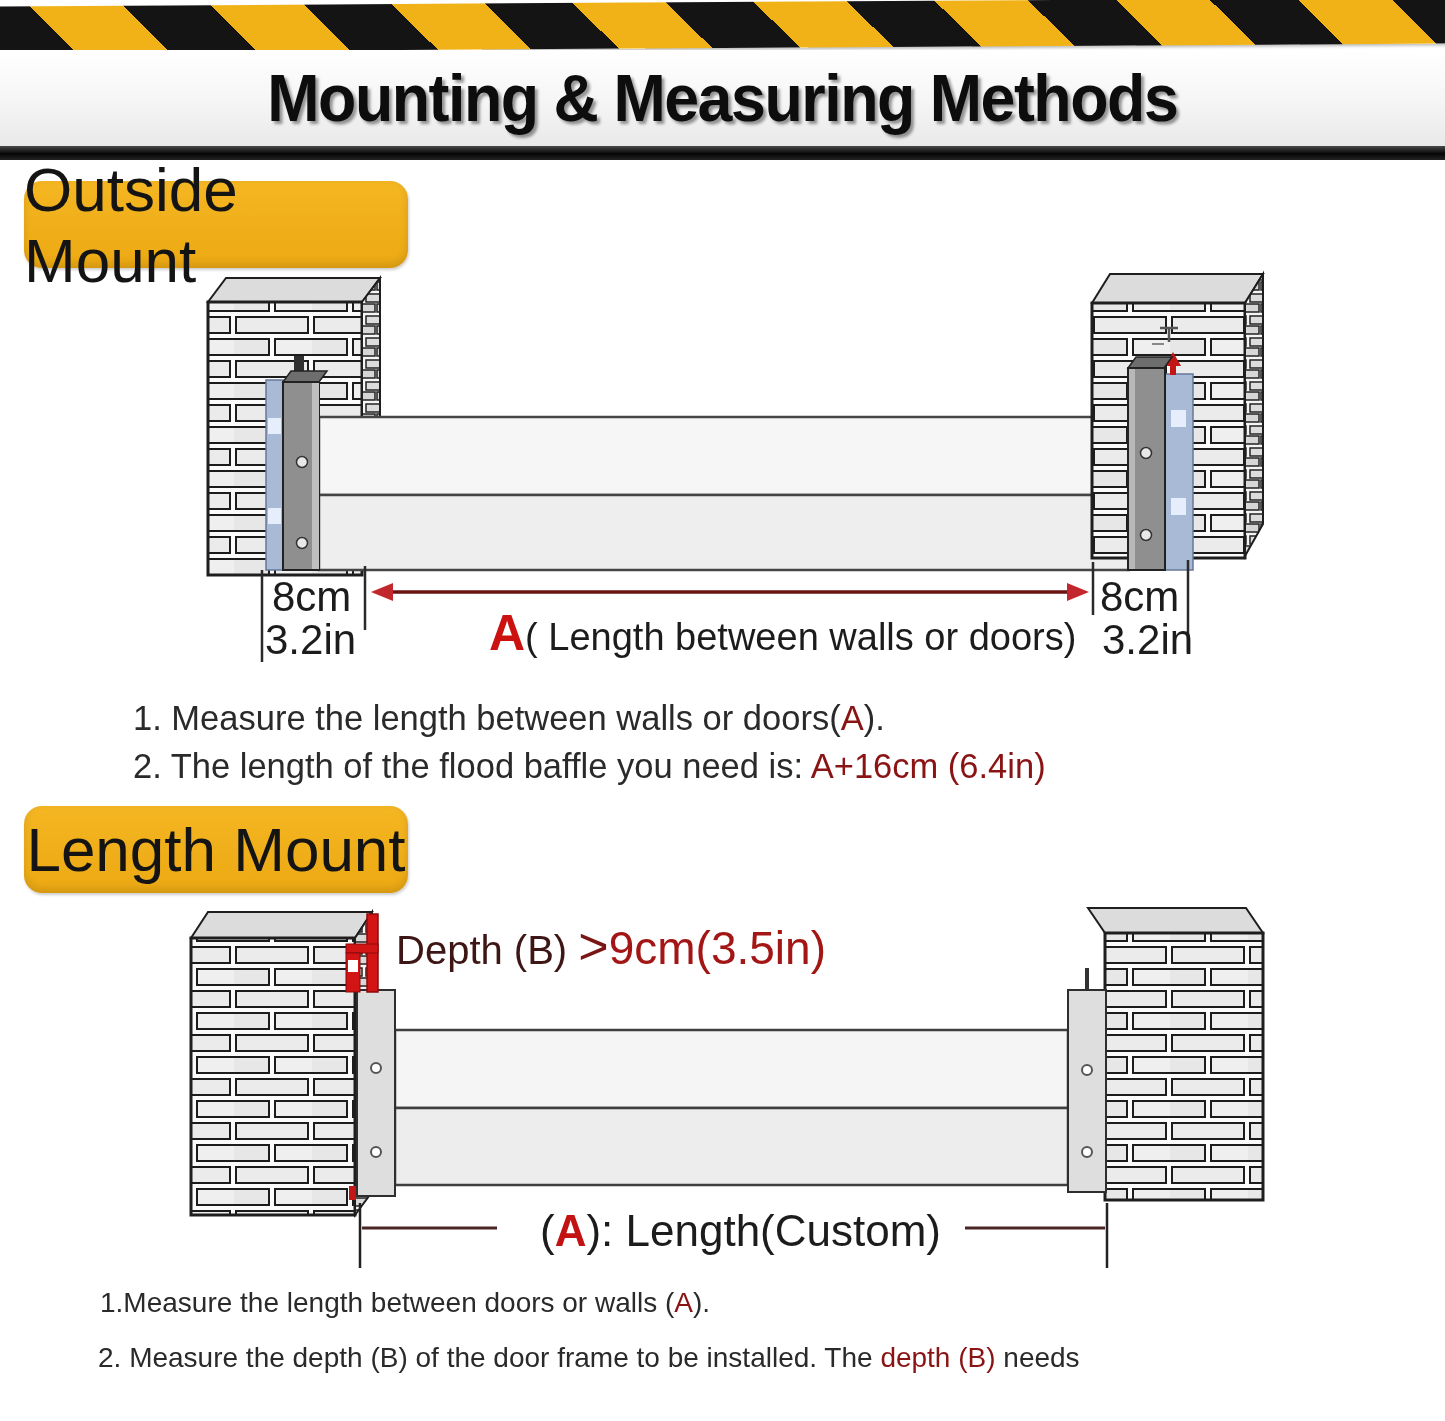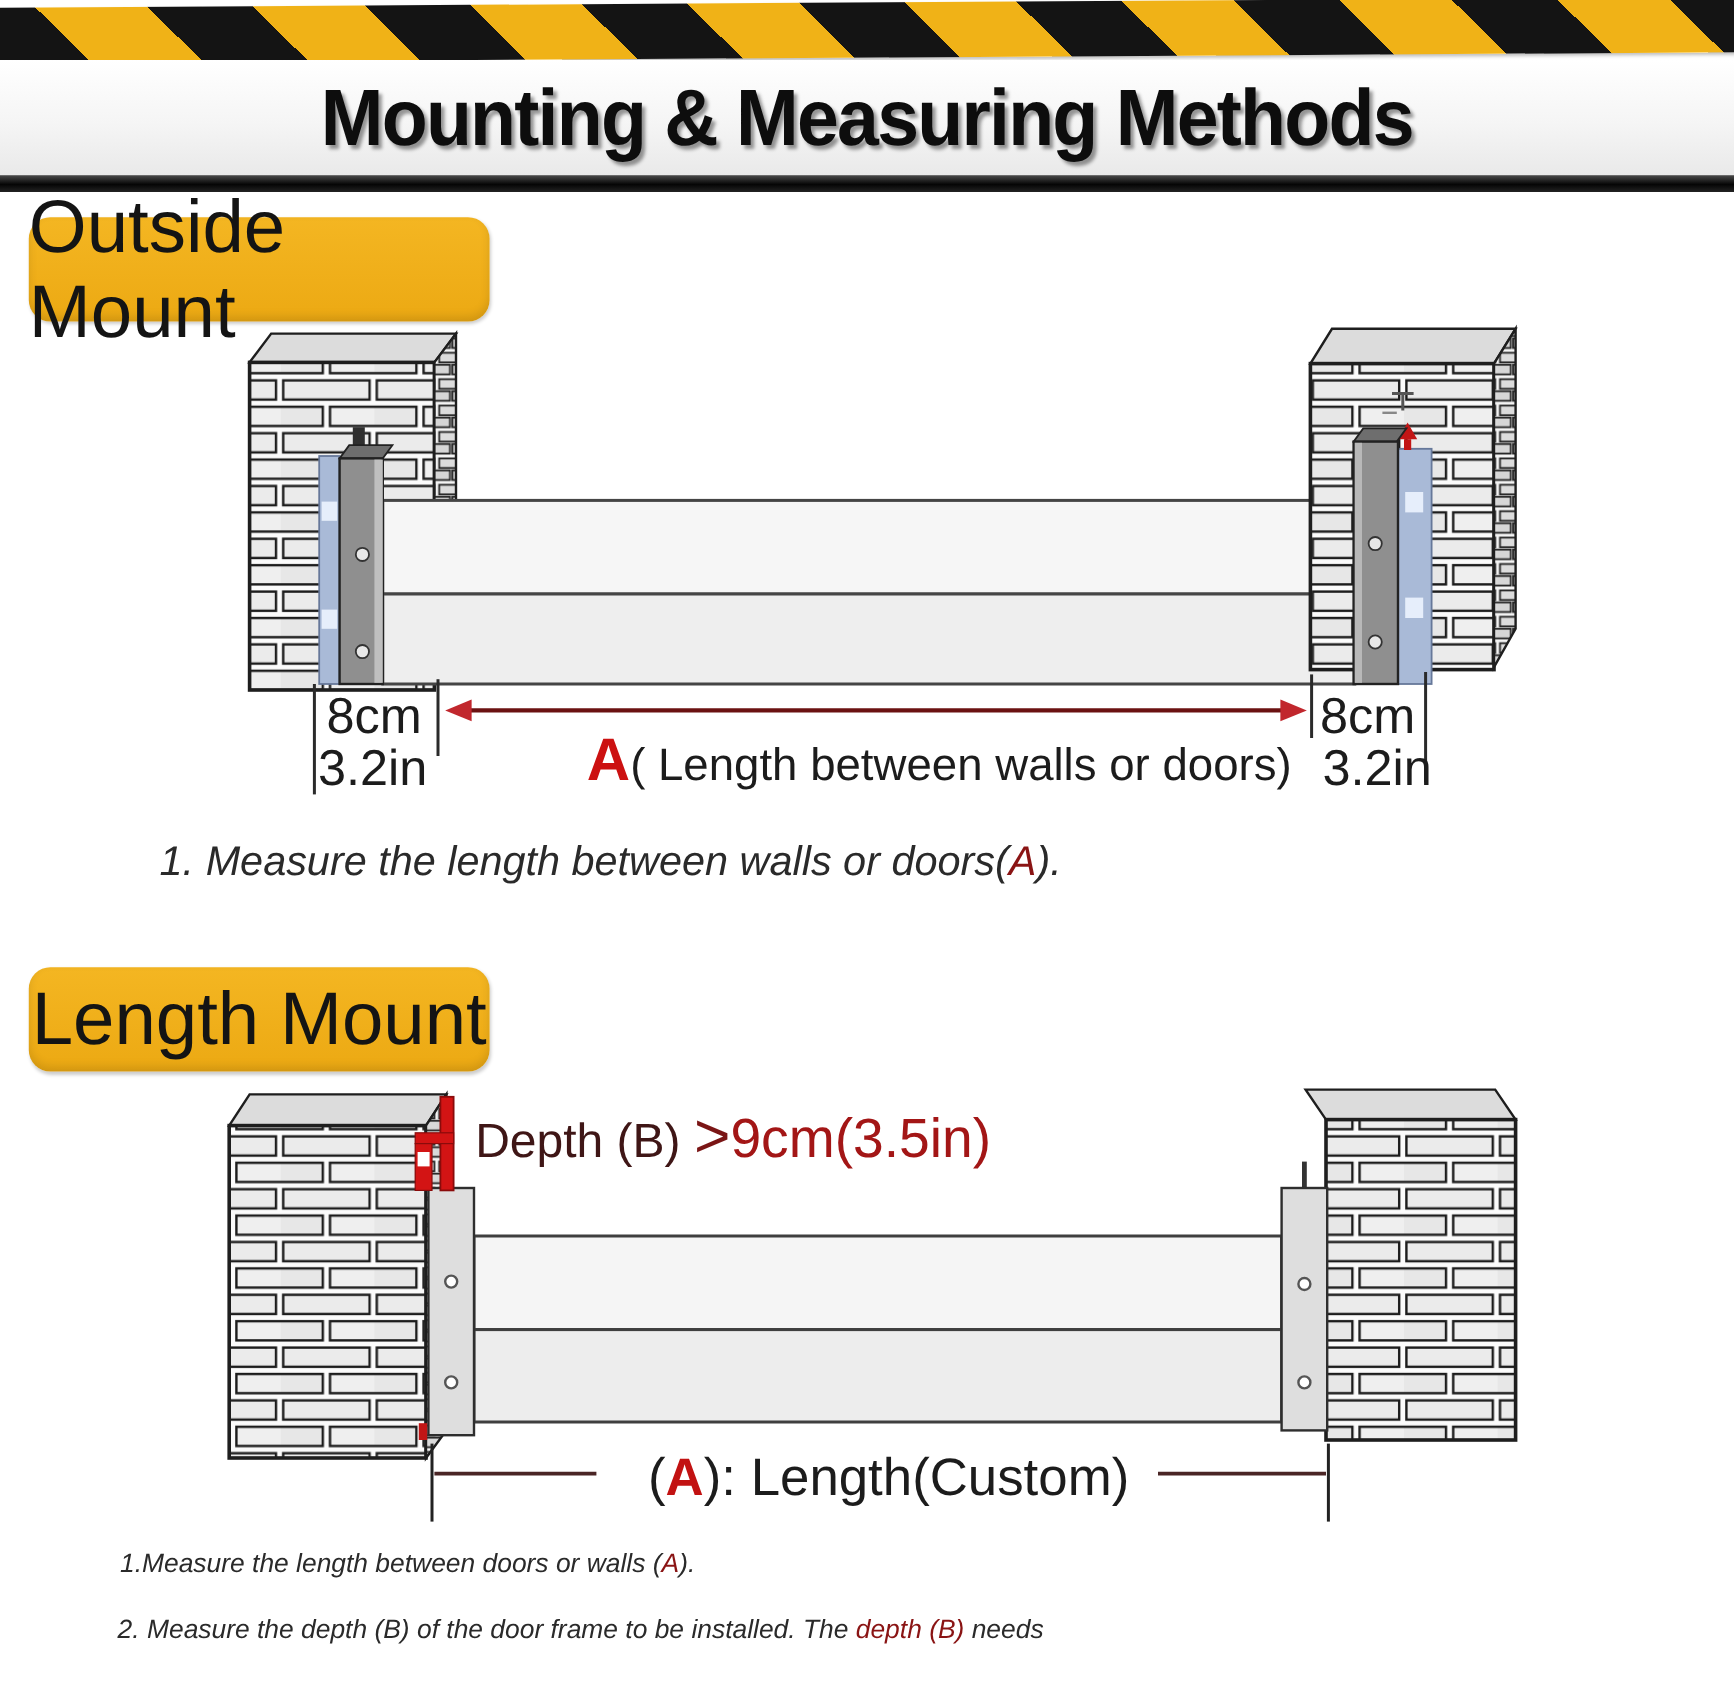--- a/index.html
+++ b/index.html
@@ -40,22 +40,22 @@
   .badge-inside{top:806px;}
   
   .diagram{position:absolute;left:0;width:1445px;}
   .diagram-outside{top:270px;height:420px;}
   .diagram-inside{top:900px;height:375px;}
   svg text{font-family:"Liberation Sans", sans-serif;}
   
   .inst{position:absolute;color:#2a2a2a;}
   .inst .red{color:#8a1414;}
   .inst-outside{left:133px;top:694px;font-size:34.5px;line-height:48px;width:1280px;}
-  .inst-inside{left:62px;top:1284px;font-size:22px;line-height:38px;width:1380px;}
-  .inst p{margin:0;padding:0;font-style:italic;}
+  .inst-inside{left:62px;top:1284px;font-size:28px;line-height:38px;width:1380px;}
+  .inst p{margin:0;padding:0;}
   .inst-inside .l1{padding-left:38px;}
   .inst-inside .l2a{padding-left:36px;margin-top:17px;}
 </style>
 </head>
 <body>
 
 <div class="page">
 
   <div class="tape"></div>
   <div class="title-band">
@@ -144,20 +144,21 @@
       <text x="272" y="341" font-size="42" fill="#1c1c1c">8cm</text>
       <text x="265" y="384" font-size="42" fill="#1c1c1c">3.2in</text>
       <text x="1100" y="341" font-size="42" fill="#1c1c1c">8cm</text>
       <text x="1102" y="384" font-size="42" fill="#1c1c1c">3.2in</text>
       <text x="489" y="380"><tspan font-size="50" font-weight="bold" fill="#cc1111">A</tspan><tspan font-size="38" fill="#1c1c1c">( Length between walls or doors)</tspan></text>
     </g>
   </svg>
 
   <div class="inst inst-outside">
     <p><span>1. Measure the length between walls or doors(</span><span class="red">A</span><span>).</span></p>
+    <p><span>2. The length of the flood baffle you need is: </span><span class="red">A+16cm (6.4in)</span><span></span></p>
   </div>
 
   <div class="badge badge-inside">
     <span>Length Mount</span>
   </div>
 
   <svg class="diagram diagram-inside" viewBox="0 0 1445 375">
     <defs>
       <pattern id="bk2" width="78" height="44" patternUnits="userSpaceOnUse">
         <rect width="78" height="44" fill="#fbfbfb"></rect>

